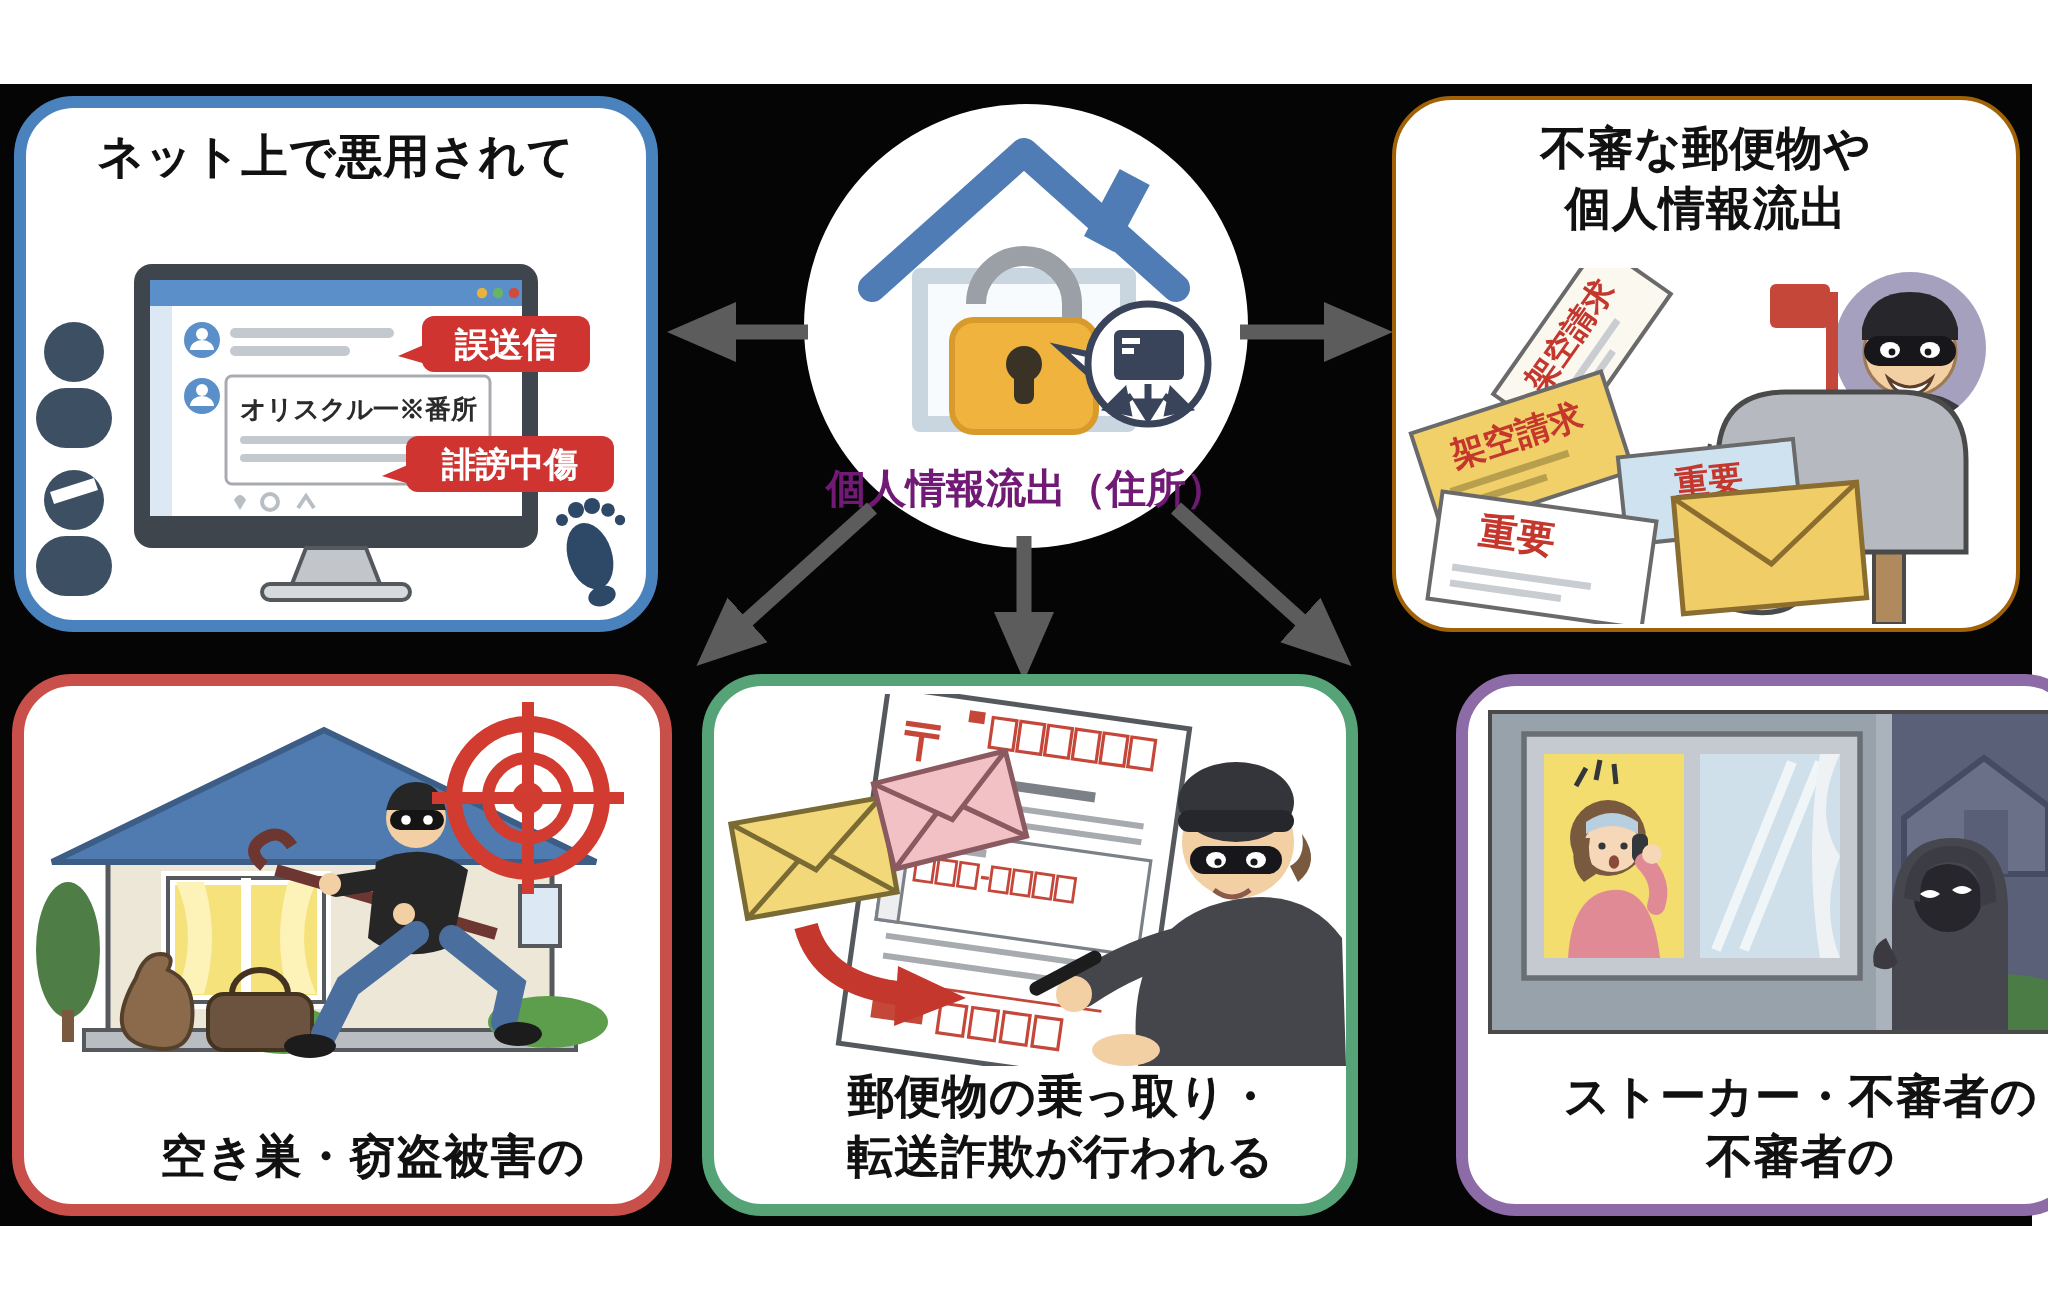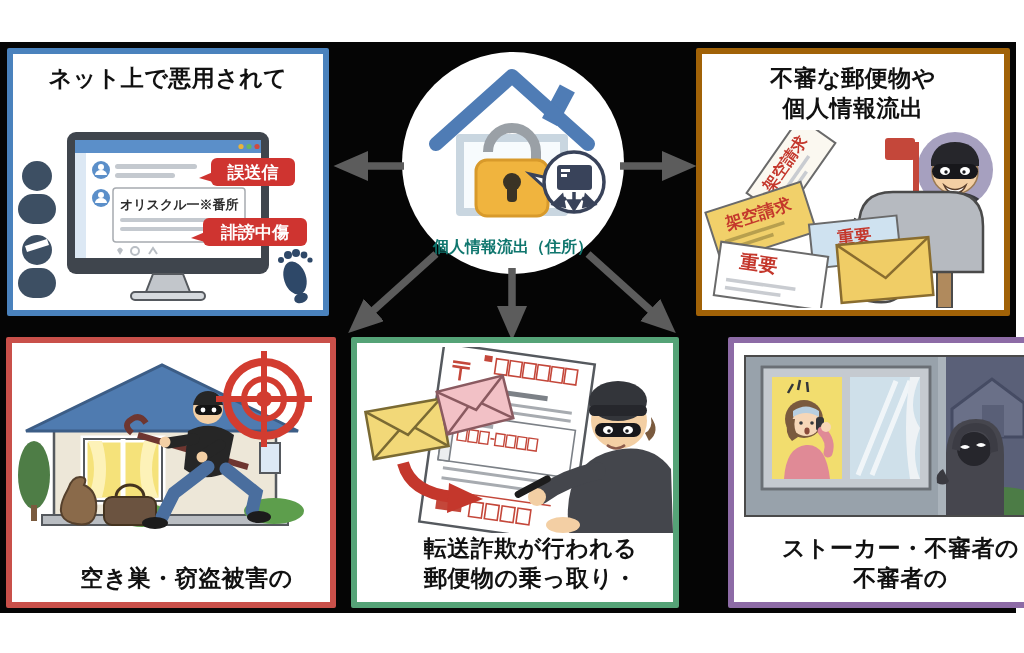--- a/index.html
+++ b/index.html
@@ -1,31 +1,31 @@
 <!DOCTYPE html>
 <html><head>
 <meta charset="utf-8">
 <style>
   html,body{margin:0;padding:0;}
   body{background:#ffffff;font-family:"Liberation Sans",sans-serif;}
   .page{position:relative;width:1024px;height:653px;background:#ffffff;overflow:hidden;}
   .stage{position:absolute;left:0;top:42px;width:1016px;height:571px;background:#050505;}
-  .panel{position:absolute;background:#ffffff;border-radius:2px;box-sizing:border-box;}
+  .panel{position:absolute;background:#ffffff;border-radius:30px;box-sizing:border-box;}
   .panel.blue{border:6px solid #4a82bd;}
-  .panel.orange{border:6px solid #a16207;}
+  .panel.orange{border:2px solid #a16207;}
   .panel.red{border:6px solid #c9504a;}
   .panel.green{border:6px solid #55a377;}
   .panel.purple{border:6px solid #8d6ba6;}
   .cap{text-align:center;font-weight:700;color:#111;font-size:23px;line-height:1.3;letter-spacing:.5px;}
   .cap-top{padding-top:10px;}
   .cap-bottom{position:absolute;left:0;right:0;bottom:8px;padding-left:31px;}
   .art{position:absolute;left:0;right:0;}
   .art svg{display:block;margin:0 auto;}
   .circle{position:absolute;left:402px;top:10px;width:222px;height:222px;background:#ffffff;border-radius:50%;}
-  .circle-label{position:absolute;left:0;right:0;bottom:16px;text-align:center;font-weight:700;font-size:16px;color:#0f766e;}
+  .circle-label{position:absolute;left:0;right:0;bottom:16px;text-align:center;font-weight:700;font-size:20px;color:#701a75;}
   .arrows{position:absolute;left:0;top:0;pointer-events:none;}
   .framebox{border:2px solid #4a4a4a;}
 </style>
 </head>
 <body>
 
 <div class="page">
   <div class="stage">
 
     <div class="panel blue" style="left:7px;top:6px;width:322px;height:268px;">
@@ -341,22 +341,22 @@
             <circle cx="270" cy="84" r="1.8" fill="#17171b"></circle>
             <path d="M250,98 q9,7 18,0" fill="none" stroke="#8a5a4a" stroke-width="2.5"></path>
             <path d="M240,124 q-30,6 -56,24" fill="none" stroke="#44464c" stroke-width="18" stroke-linecap="round"></path>
             <circle cx="180" cy="150" r="9" fill="#f3cfa4"></circle>
             <rect x="156" y="136" width="40" height="7" rx="3.5" fill="#1c1c1c" transform="rotate(-28 176 140)"></rect>
             <ellipse cx="206" cy="178" rx="17" ry="8" fill="#f3cfa4"></ellipse>
           </g>
         </svg>
       </div>
       <div class="cap cap-bottom">
+        <div>郵便物の乗っ取り・</div>
         <div>転送詐欺が行われる</div>
-        <div>郵便物の乗っ取り・</div>
       </div>
     </div>
 
     <div class="panel purple" style="left:696px;top:295px;width:314px;height:271px;margin-left:32px;">
       <div class="art" style="top:12px;">
         <svg class="framebox" width="278" height="158" viewBox="0 0 278 158">
           <rect x="0" y="0" width="196" height="158" fill="#98a2ab"></rect>
           <rect x="196" y="0" width="82" height="158" fill="#5a6078"></rect>
           <g>
             <polygon points="206,52 246,22 278,46 278,80 206,80" fill="#6a7088" stroke="#454b63" stroke-width="3"></polygon>

